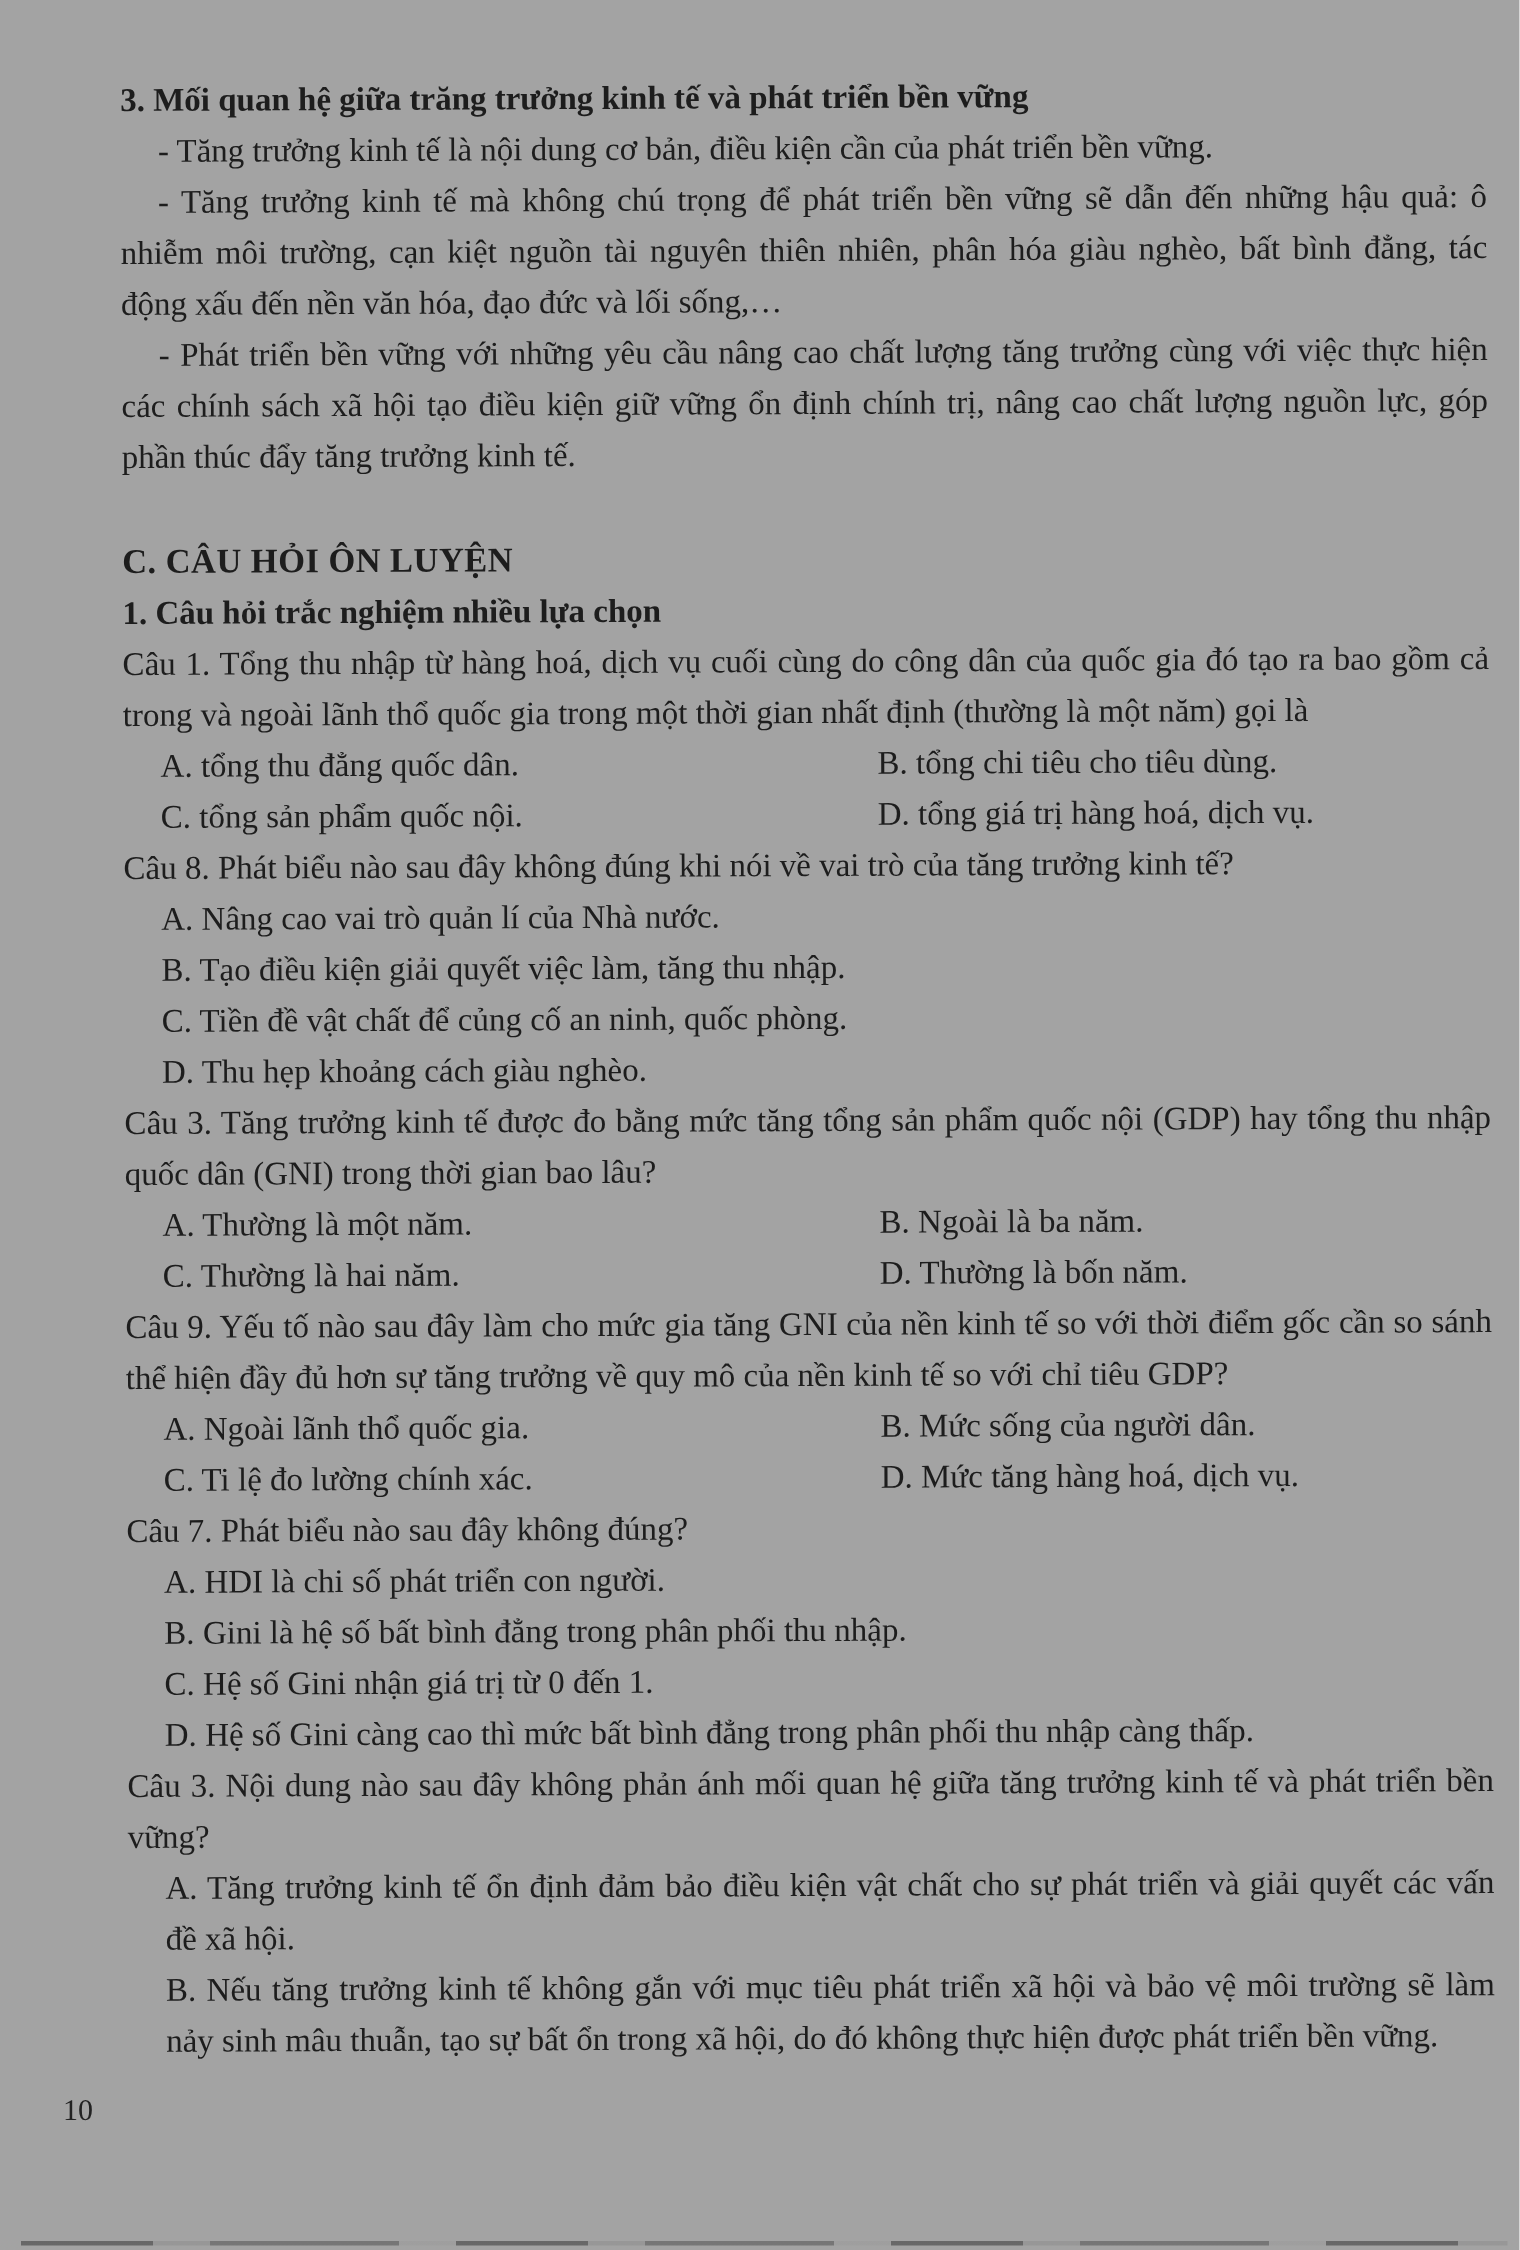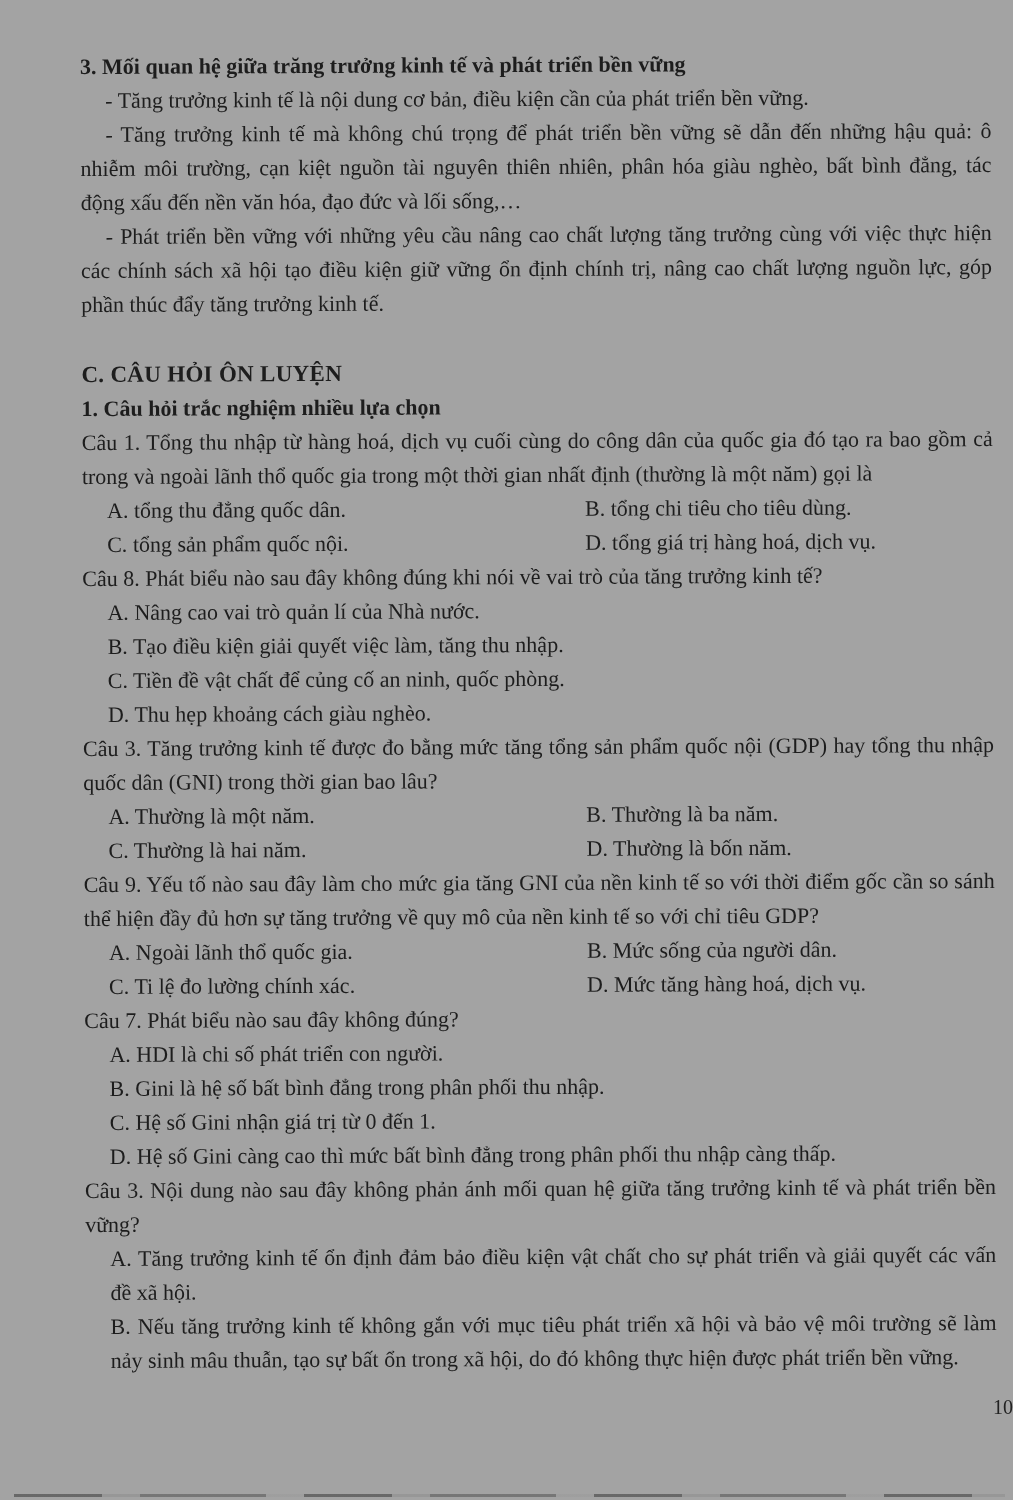--- a/index.html
+++ b/index.html
@@ -41,21 +41,21 @@
   .q-text { text-align:justify; }
   .q-label, .opt-key, .q-em { font-weight:normal; }
   .opts .opt { padding-left:25px; text-align:justify; }
   .opts.cols {
     display:grid;
     grid-template-columns:478px 1fr;
   }
   .page-number {
     position:absolute;
     top:1390px; left:0; width:100%;
-    text-align:right;
+    text-align:left;
     padding-left:42px;
     font-size:20px;
     color:#222;
   }
   .scan-edge-line {
     position:absolute;
     left:14px; right:8px; bottom:3px;
     height:3px;
     background:repeating-linear-gradient(90deg,
       rgba(45,45,45,.50) 0 88px,
@@ -96,21 +96,21 @@
         <p class="opt"><b class="opt-key">B.</b><span> Tạo điều kiện giải quyết việc làm, tăng thu nhập.</span></p>
         <p class="opt"><b class="opt-key">C.</b><span> Tiền đề vật chất để củng cố an ninh, quốc phòng.</span></p>
         <p class="opt"><b class="opt-key">D.</b><span> Thu hẹp khoảng cách giàu nghèo.</span></p>
       </div>
     </section>
 
     <section class="question">
       <p class="q-text"><b class="q-label">Câu 3.</b><span> Tăng trưởng kinh tế được đo bằng mức tăng tổng sản phẩm quốc nội (GDP) hay tổng thu nhập quốc dân (GNI) trong thời gian bao lâu?</span><b class="q-em"></b><span></span></p>
       <div class="opts cols">
         <p class="opt"><b class="opt-key">A.</b><span> Thường là một năm.</span></p>
-        <p class="opt"><b class="opt-key">B.</b><span> Thường là ba năm.</span></p>
+        <p class="opt"><b class="opt-key">B.</b><span> Ngoài là ba năm.</span></p>
         <p class="opt"><b class="opt-key">C.</b><span> Thường là hai năm.</span></p>
         <p class="opt"><b class="opt-key">D.</b><span> Thường là bốn năm.</span></p>
       </div>
     </section>
 
     <section class="question">
       <p class="q-text"><b class="q-label">Câu 9.</b><span> Yếu tố nào sau đây làm cho mức gia tăng GNI của nền kinh tế so với thời điểm gốc cần so sánh thể hiện đầy đủ hơn sự tăng trưởng về quy mô của nền kinh tế so với chỉ tiêu GDP?</span><b class="q-em"></b><span></span></p>
       <div class="opts cols">
         <p class="opt"><b class="opt-key">A.</b><span> Ngoài lãnh thổ quốc gia.</span></p>
         <p class="opt"><b class="opt-key">B.</b><span> Mức sống của người dân.</span></p>

